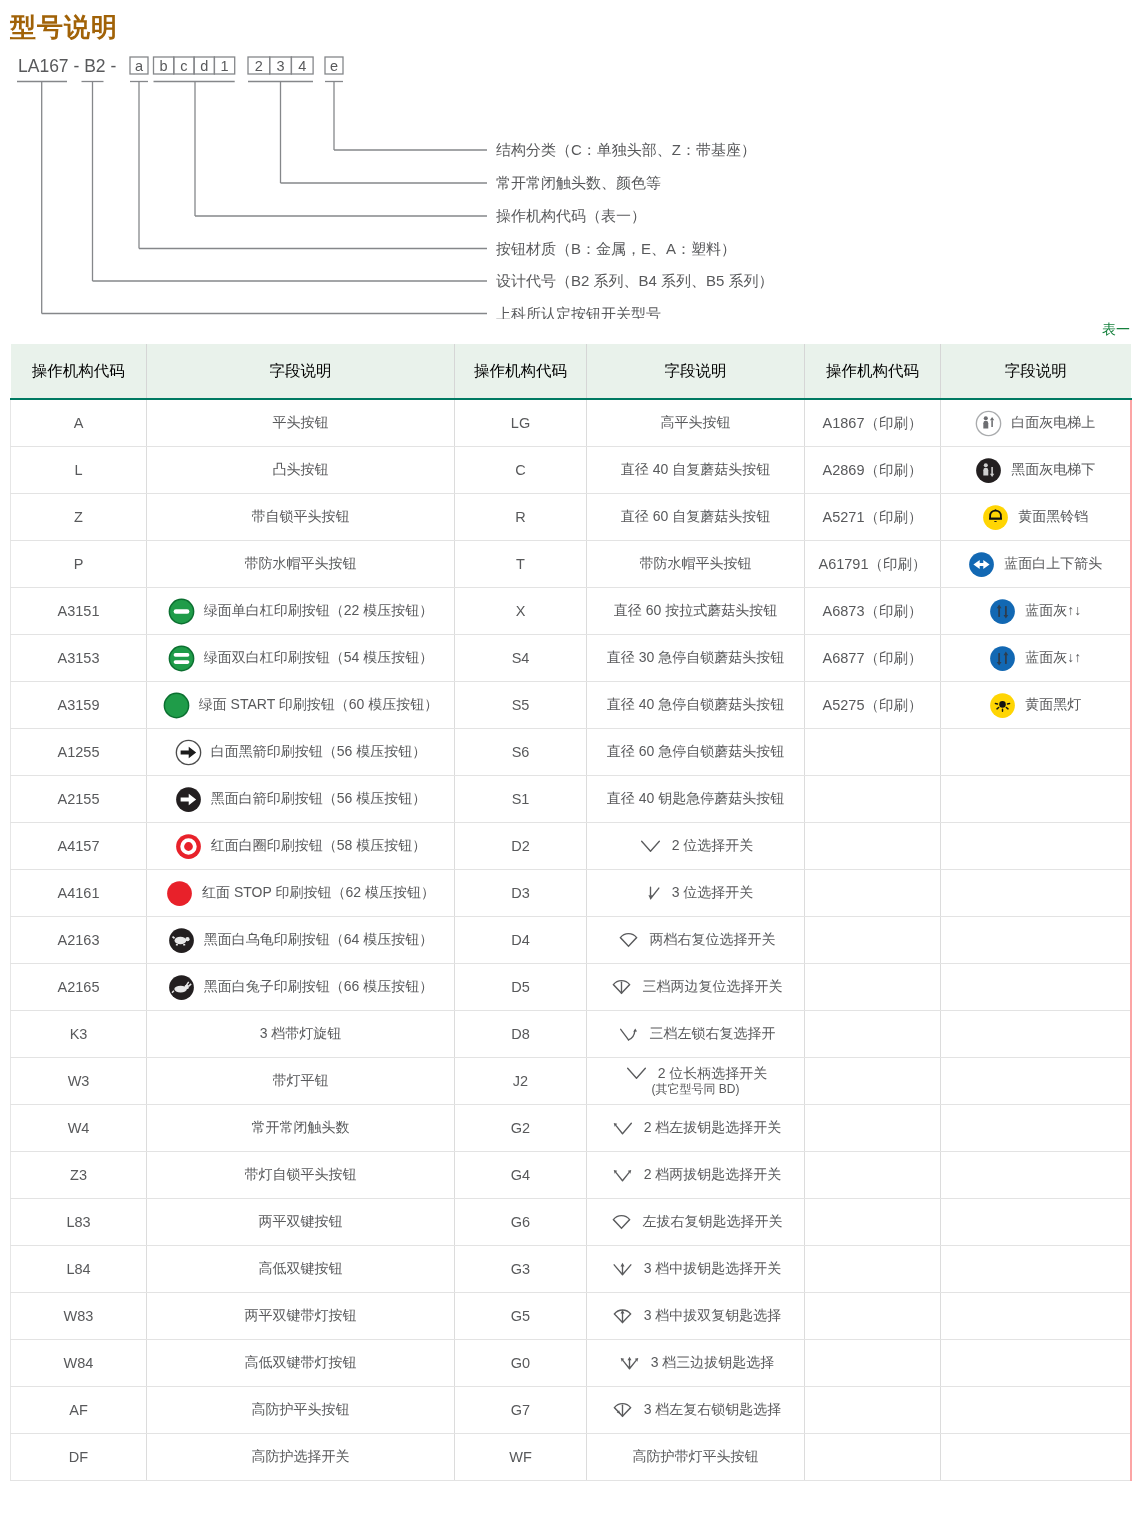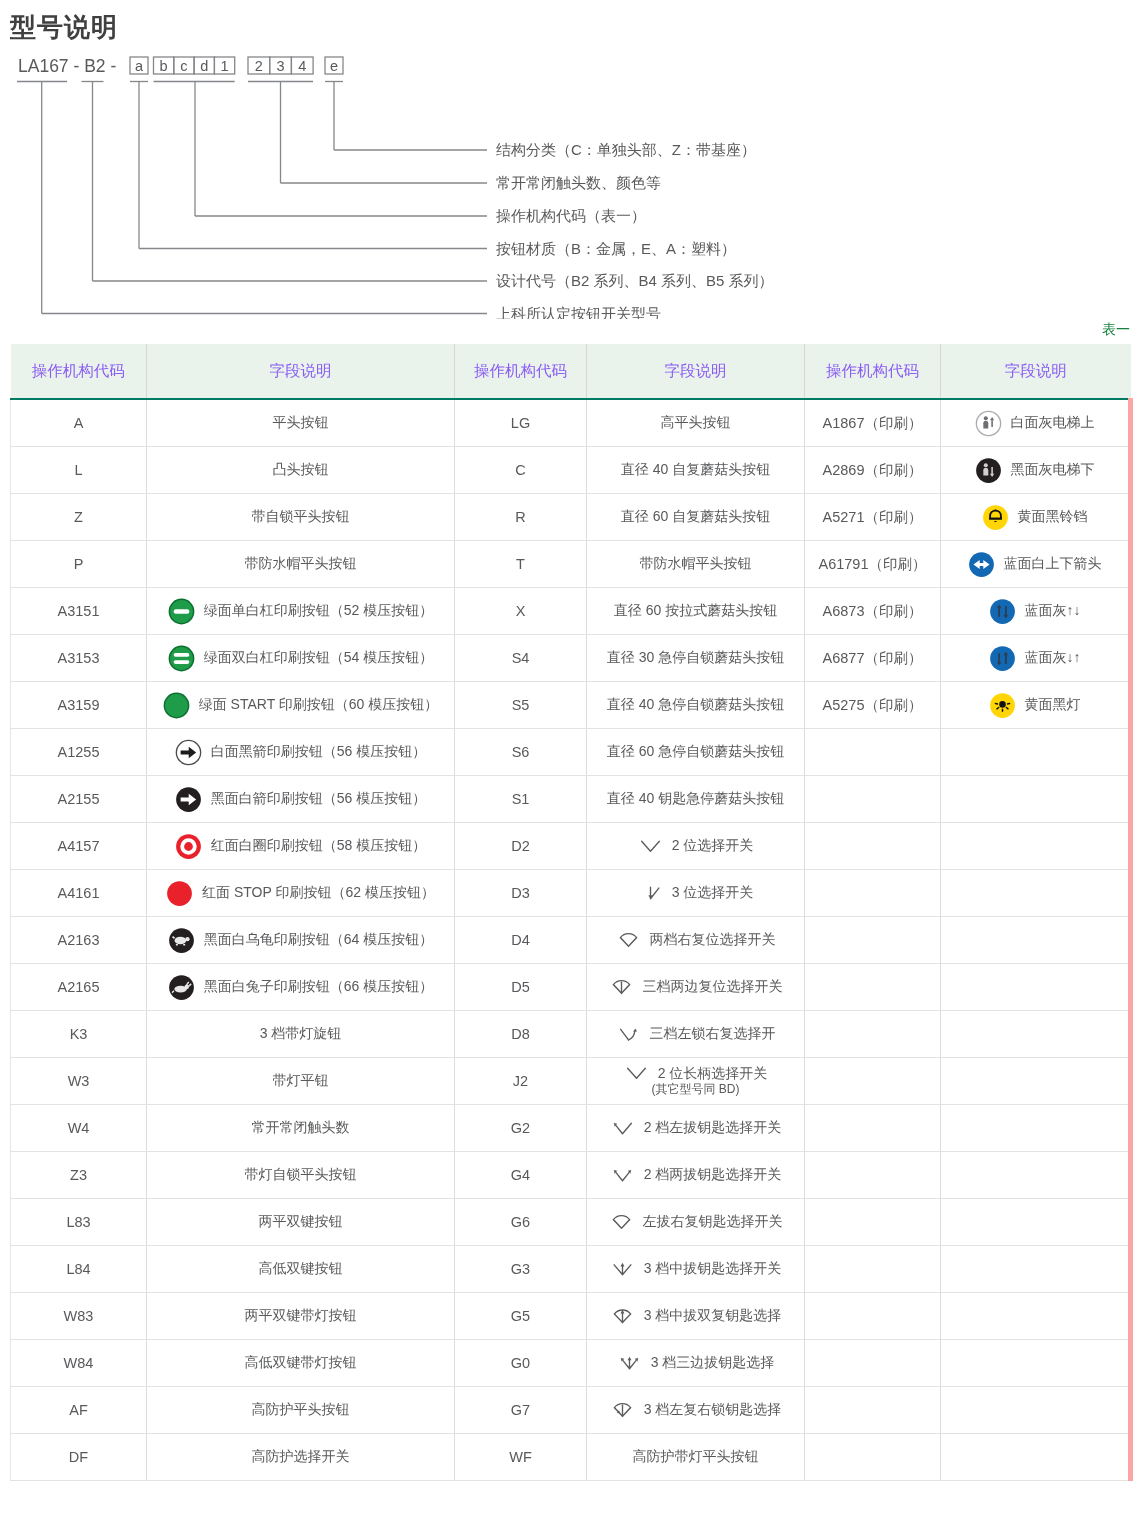--- a/index.html
+++ b/index.html
@@ -1,32 +1,32 @@
 <!DOCTYPE html>
 <html><head>
 <meta charset="utf-8">
 <style>
   html,body{margin:0;padding:0;background:#fff;}
   body{font-family:"Liberation Sans","DejaVu Sans",sans-serif;color:#58595b;}
   .page{width:1140px;box-sizing:border-box;padding:8px 10px 18px 10px;}
-  .title{font-size:26px;font-weight:bold;color:#404040;margin:2px 0 8px 0;letter-spacing:1px;}
+  .title{font-size:26px;font-weight:bold;color:#a16207;margin:2px 0 8px 0;letter-spacing:1px;}
   .diagram-wrap{width:1120px;height:266px;position:relative;text-decoration:underline;}
   #diagram{display:block;}
   #diagram text{fill:#58595b;}
   #diagram .ln{stroke:#85878a;stroke-width:1.3;fill:none;}
   #diagram .bx{stroke:#85878a;stroke-width:1.3;fill:none;}
   .table-tag{width:1120px;text-align:right;font-size:14px;color:#15803d;margin:2px 0 5px 0;}
   table.tbl{border-collapse:collapse;table-layout:fixed;width:1120px;}
-  .tbl th{background:#e9f2eb;height:52px;font-size:15.5px;font-weight:500;color:#8b5cf6;
+  .tbl th{background:#e9f2eb;height:52px;font-size:15.5px;font-weight:500;color:#000000;
           border-bottom:2px solid #007a62;border-left:1px solid #d6d6d6;}
   .tbl th:first-child{border-left:none;}
   .tbl td{height:44px;border-bottom:1px solid #e3e3e3;border-left:1px solid #dcdcdc;
           font-size:14px;text-align:center;padding:1px 4px;color:#58595b;}
   .tbl td:first-child{border-left:1px solid #e6e6e6;}
-  .tbl td:last-child{border-right:5px solid #fca5a5;}
+  .tbl td:last-child{border-right:2px solid #fca5a5;}
   td.code{font-size:14.5px;}
   .iconline{display:flex;align-items:center;justify-content:center;gap:9px;line-height:1.25;}
   .ic{display:inline-flex;align-items:center;}
   .ic svg{display:block;}
   .sub{font-size:12px;line-height:1.15;margin-top:1px;}
 </style>
 </head>
 <body>
 
 <div class="page">
@@ -215,21 +215,21 @@
         <tr>
           <td class="code">A3151</td>
           <td class="desc">
             <div class="iconline">
               <span class="ic">
                 <svg width="27" height="27" viewBox="0 0 24 24">
                   <circle cx="12" cy="12" r="10.8" fill="#1f9c49" stroke="#0b6f30" stroke-width="1.3"></circle>
                   <rect x="5" y="10" width="14" height="4" rx="2" fill="#fff"></rect>
                 </svg>
               </span>
-              <span>绿面单白杠印刷按钮（52 模压按钮）</span>
+              <span>绿面单白杠印刷按钮（22 模压按钮）</span>
             </div>
           </td>
           <td class="code">X</td>
           <td class="desc">
             <div class="iconline">
               <span>直径 60 按拉式蘑菇头按钮</span>
             </div>
           </td>
           <td class="code">A6873（印刷）</td>
           <td class="desc">

